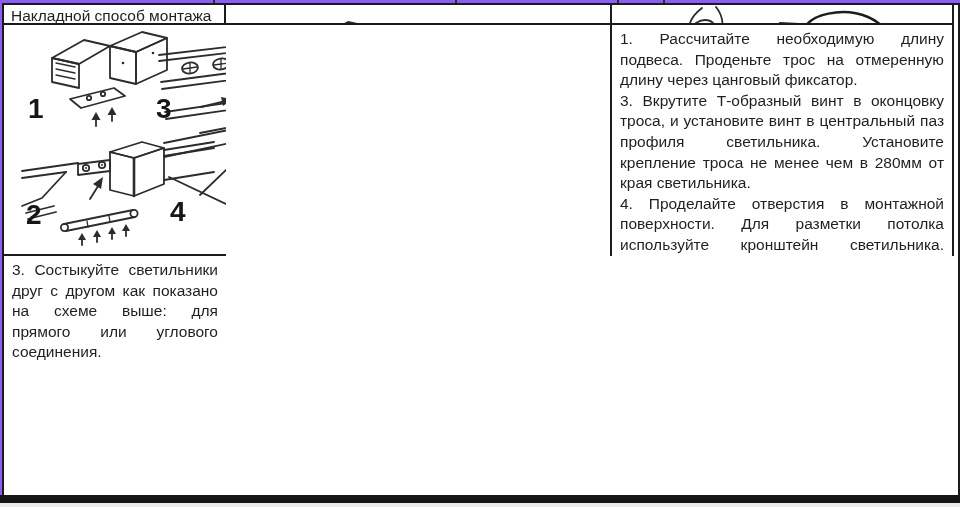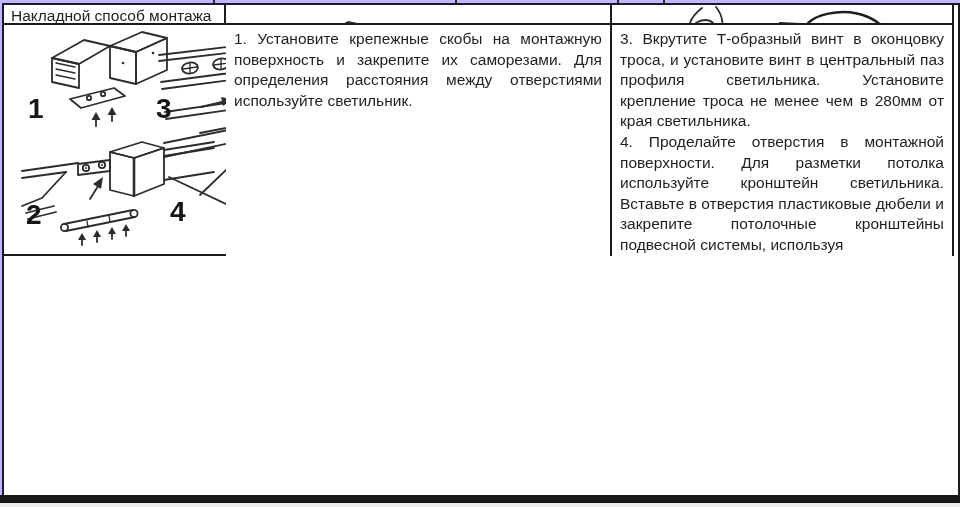--- a/index.html
+++ b/index.html
@@ -1,18 +1,18 @@
 <!DOCTYPE html>
 <html><head>
 <meta charset="utf-8">
 <style>
   html,body{margin:0;padding:0;background:#ffffff;}
   #stage{
     position:relative;width:960px;height:507px;overflow:hidden;
-    background:#c4b5fd;font-family:"Liberation Sans",sans-serif;color:#1f1f1f;
+    background:#8b5cf6;font-family:"Liberation Sans",sans-serif;color:#1f1f1f;
   }
   
   .top-tick{position:absolute;top:0;width:2px;height:3px;background:#2a2a2a;}
 
   .itable{
     position:absolute;left:2px;top:3px;width:954px;height:504px;
     border:2px solid #1b1b1b;border-bottom:none;background:#fff;
     display:grid;grid-template-columns:222px 386px 342px;grid-template-rows:20px 231px auto;
   }
   .cell{overflow:hidden;}
@@ -251,25 +251,26 @@
           <path class="thick" d="M330,180 L341,192"></path>
         </g>
         <text x="24" y="93">1</text>
         <text x="22" y="199">2</text>
         <text x="152" y="93">3</text>
         <text x="166" y="196">4</text>
       </svg>
     </div>
 
     <div class="cell txtcell b-r">
-      <p>1. Установите крепежные скобы на монтажную поверхность и закрепите их саморезами. Для определения расстояния между отверстиями используйте светильник.</p>
     </div>
     <div class="cell txtcell b-r">
+      <p>1. Рассчитайте необходимую длину подвеса. Проденьте трос на отмеренную длину через цанговый фиксатор.</p>
       <p>3. Вкрутите Т-образный винт в оконцовку троса, и установите винт в центральный паз профиля светильника. Установите крепление троса не менее чем в 280мм от края светильника.</p>
       <p>4. Проделайте отверстия в монтажной поверхности. Для разметки потолка используйте кронштейн светильника. Вставьте в отверстия пластиковые дюбели и закрепите потолочные кронштейны подвесной системы, используя</p>
     </div>
     <div class="cell txtcell">
+      <p>3. Состыкуйте светильники друг с другом как показано на схеме выше: для прямого или углового соединения.</p>
     </div>
   </div>
 
   <div class="bottom-bar"></div>
   <div class="bottom-fade"></div>
 </div>
 
 </body></html>

